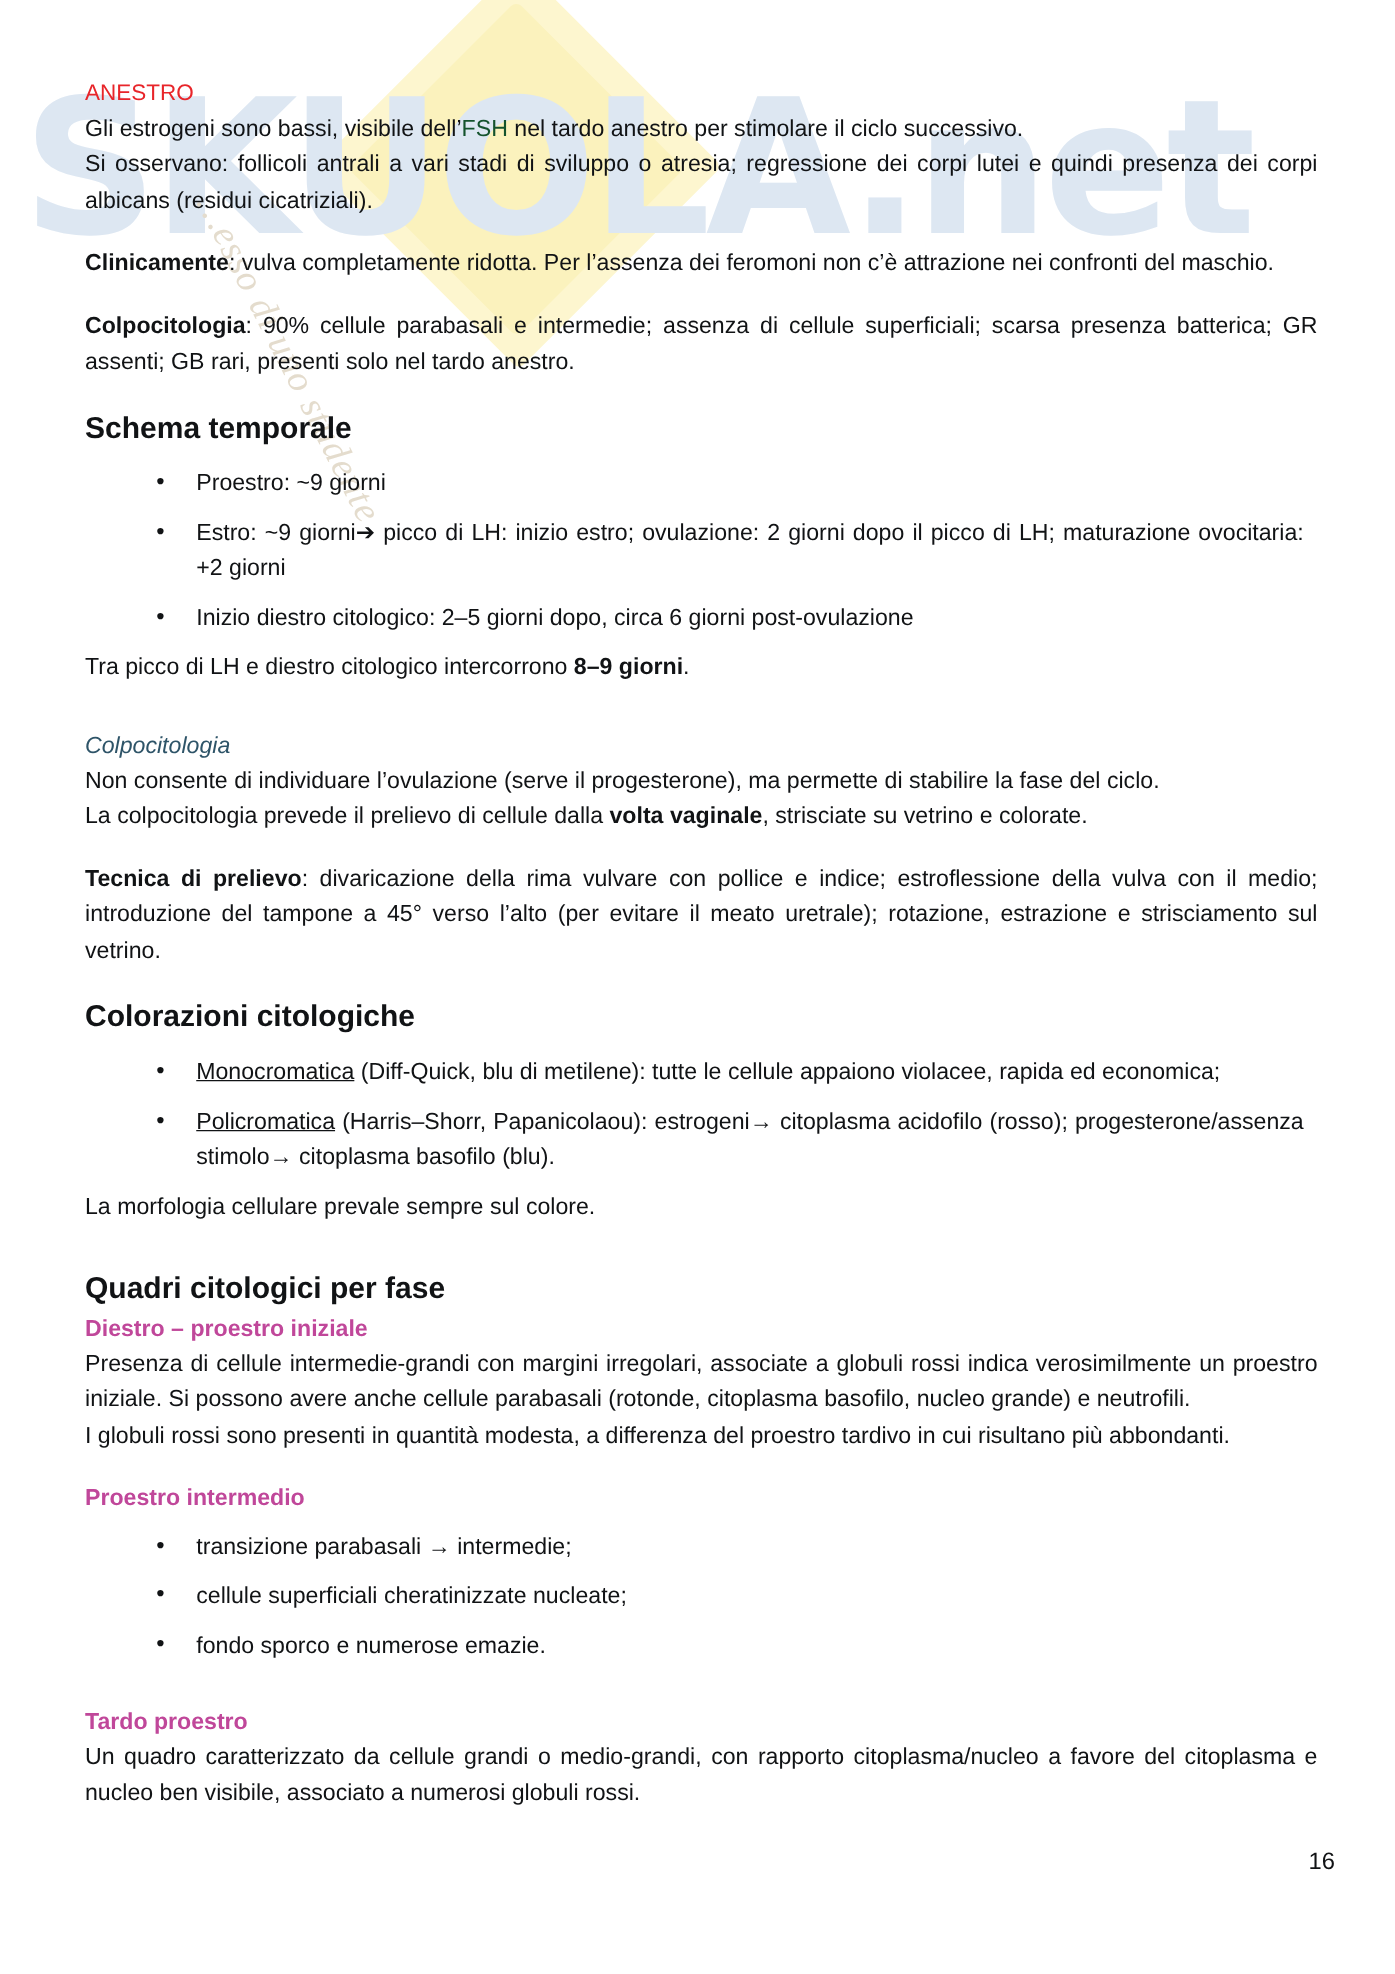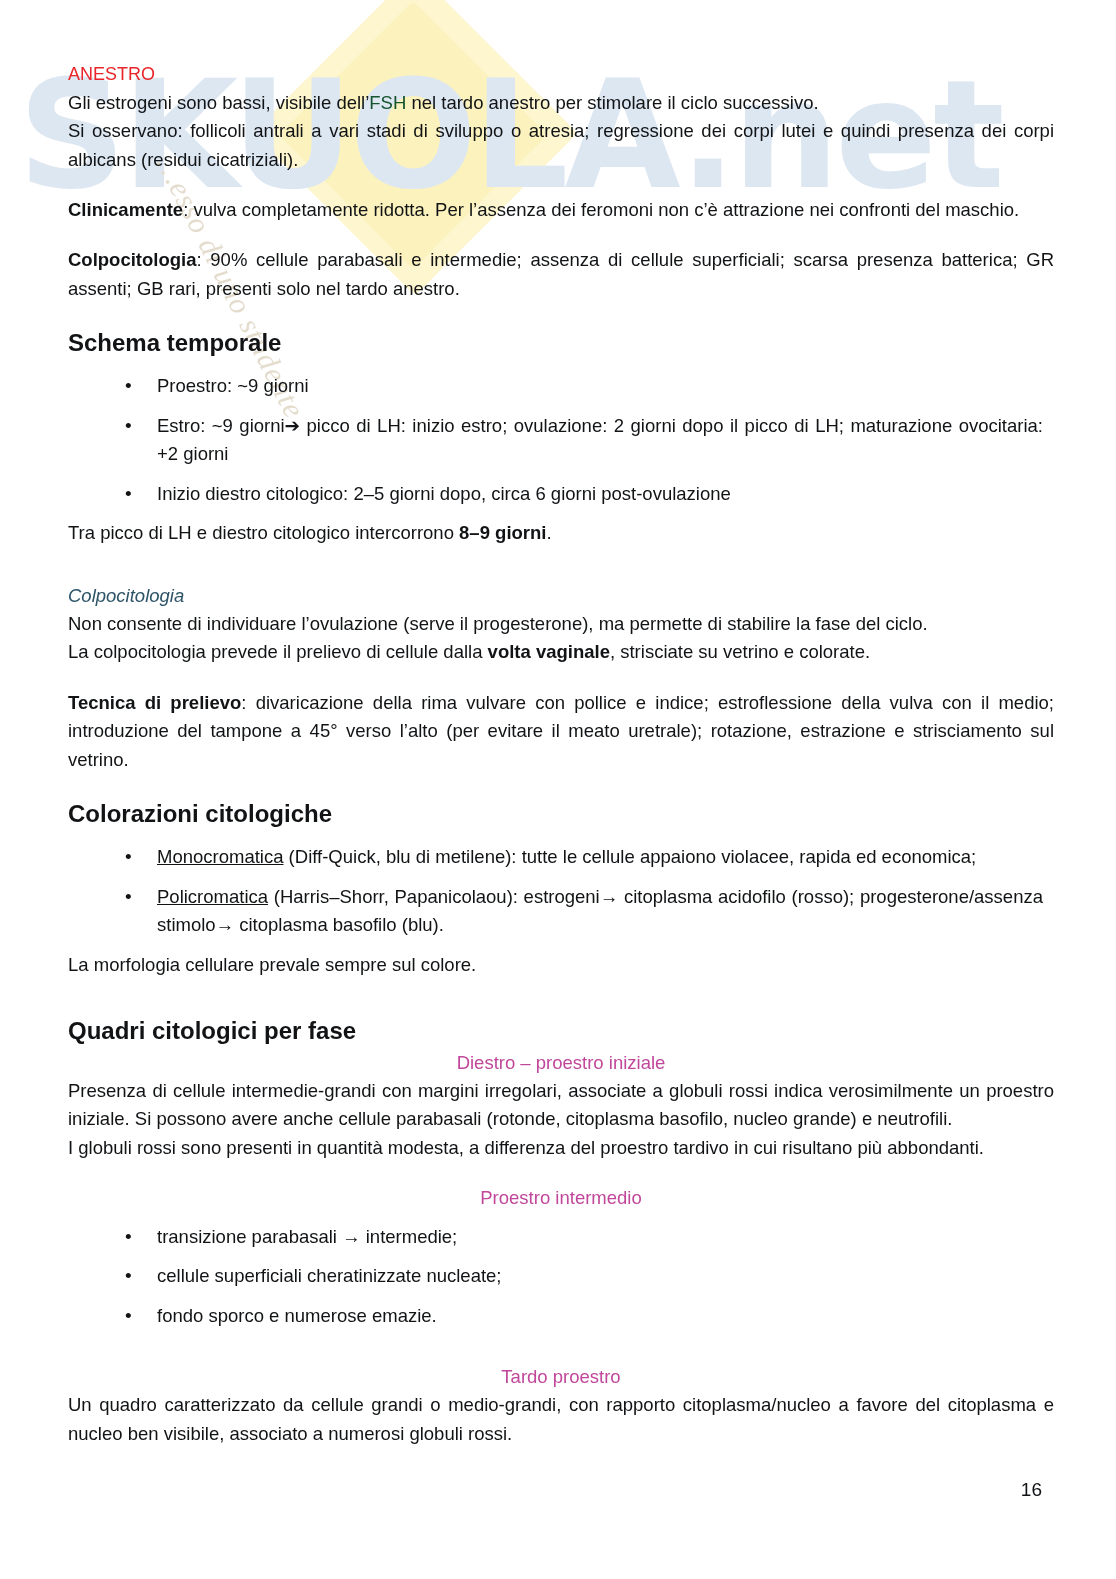--- a/index.html
+++ b/index.html
@@ -103,24 +103,23 @@
   }
   .h-italic {
     font-size: 18.5px;
     font-style: italic;
     font-weight: 400;
     line-height: 1.5;
     color: #2e5468;
   }
   .h-pink {
     font-size: 18.5px;
-    font-weight: 400;
+    font-weight: 700;
     line-height: 1.5;
     color: #c0479a;
-    text-align: center;
   }
 
   ul.bul {
     list-style: none;
     margin: 0;
     padding: 0;
   }
   ul.bul > li {
     position: relative;
     padding-left: 78px;
@@ -135,21 +134,21 @@
     left: 46px;
     top: -1px;
     font-size: 19px;
     color: #111315;
   }
   ul.bul.tight > li { text-align: left; }
   .arrow-th { font-weight: 400; }
 
   .pagenum {
     position: absolute;
-    right: 74px;
+    right: 48px;
     bottom: 78px;
     font-size: 19px;
     color: #111315;
     z-index: 2;
   }
 </style>
 </head>
 <body>
 
 <div class="page">

